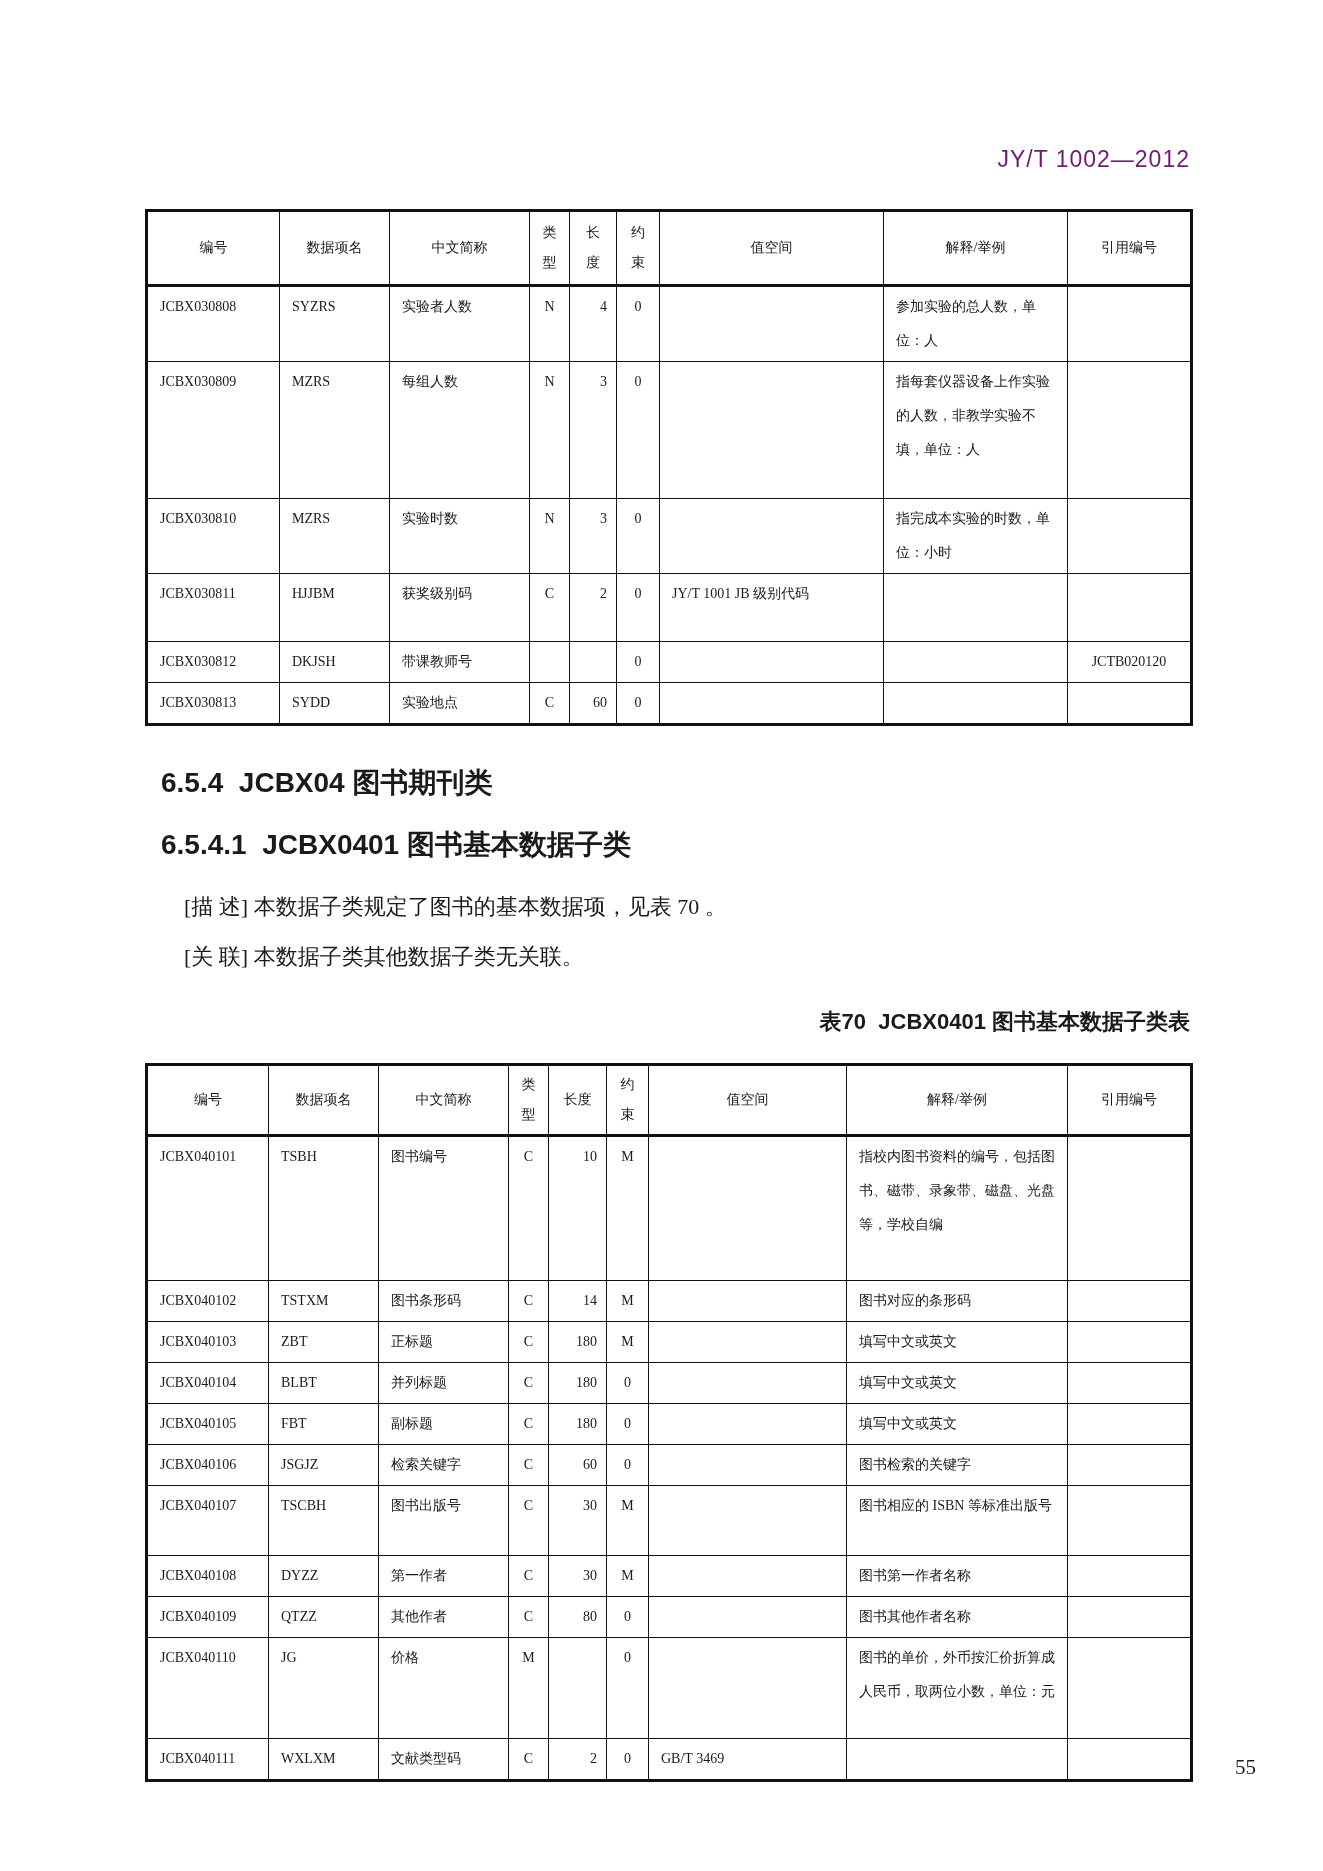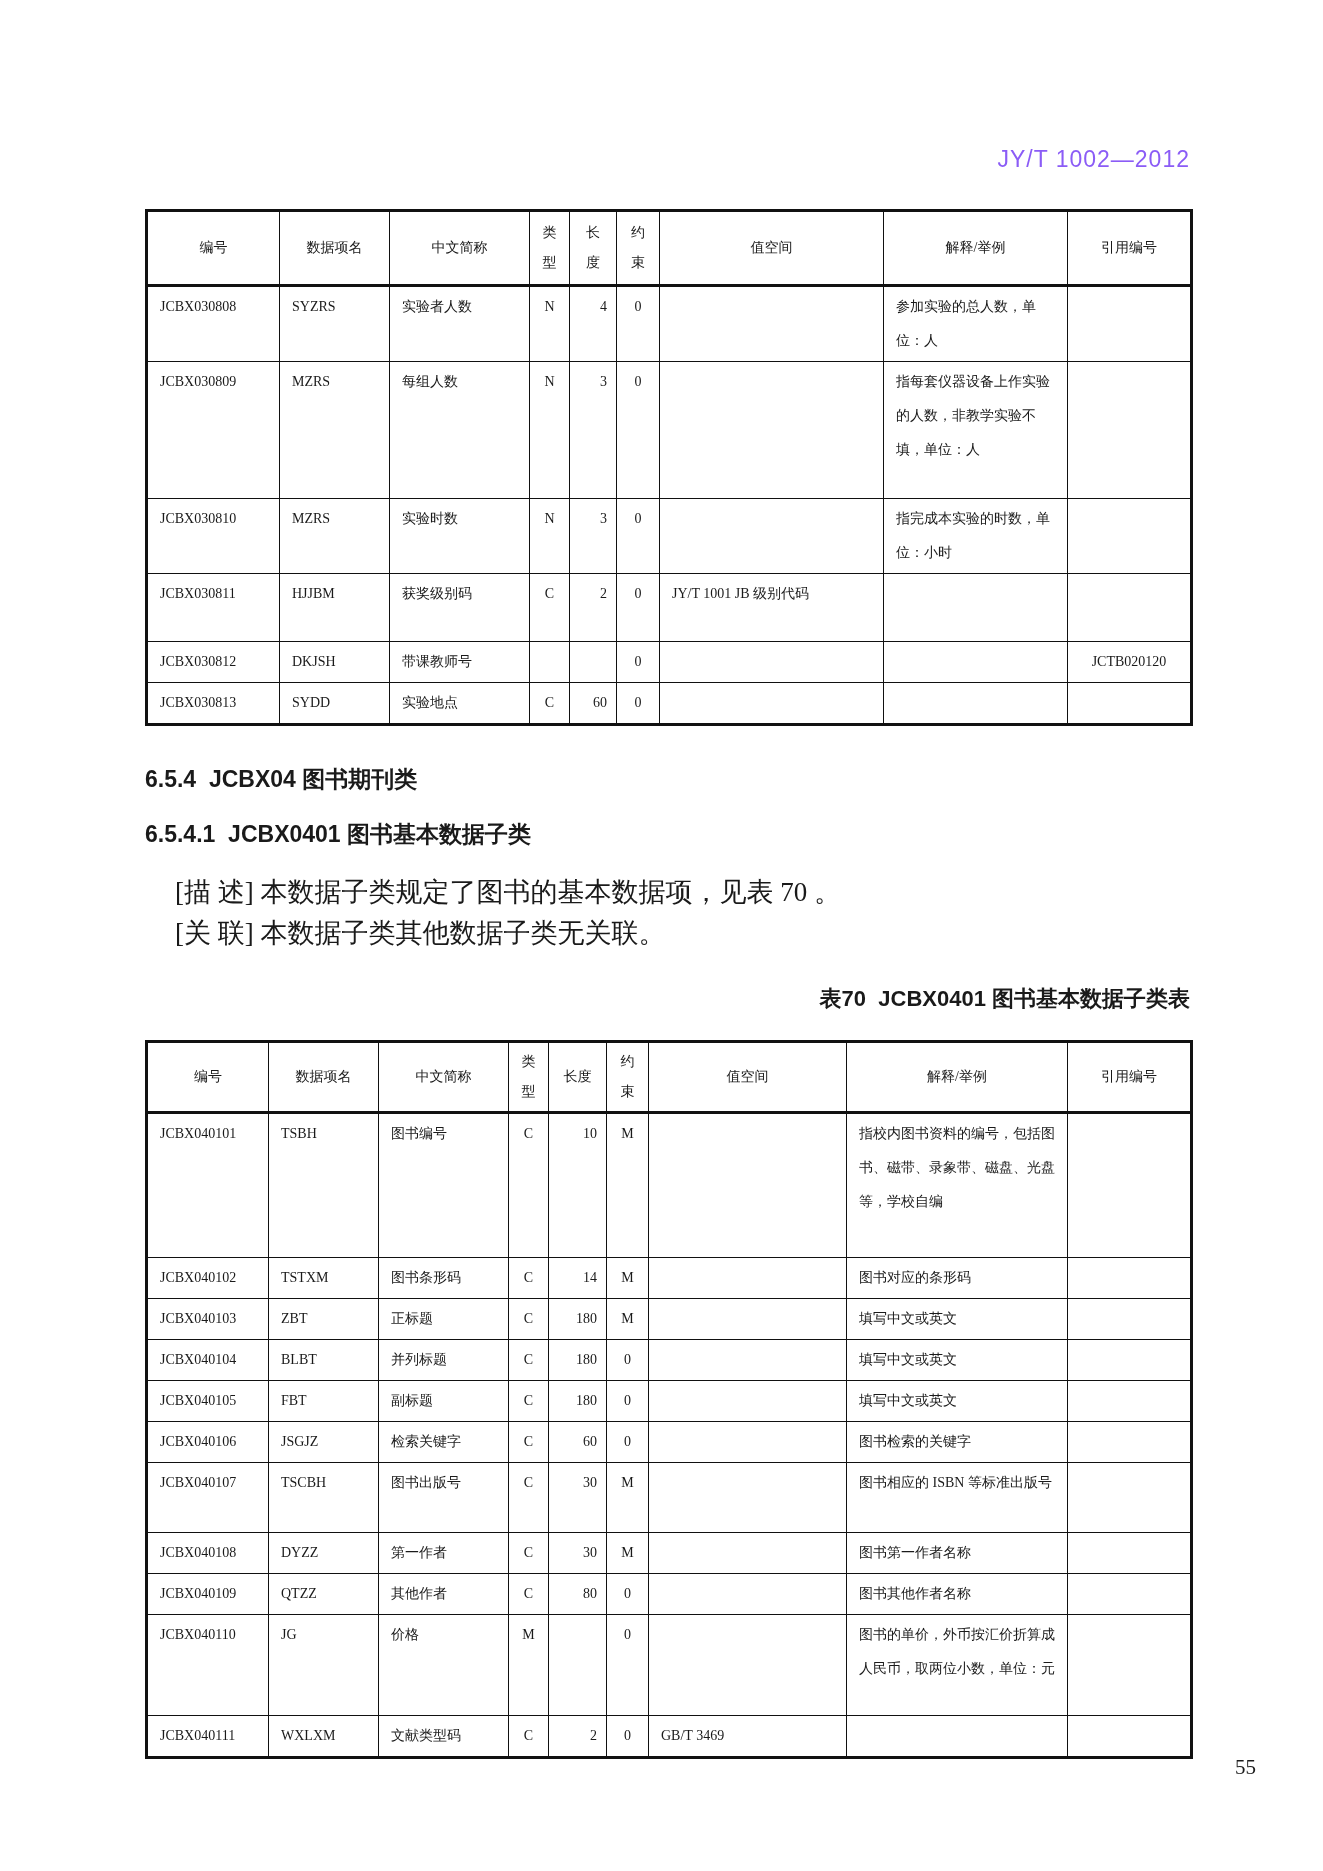--- a/index.html
+++ b/index.html
@@ -10,21 +10,21 @@
     font-family:"Liberation Serif","DejaVu Serif",serif;
     color:#1a1a1a;
   }
   .content{margin-left:145px;width:1045px;}
   .doc-code{
     padding-top:146px;
     text-align:right;
     font-family:"Liberation Sans","DejaVu Sans",sans-serif;
     font-size:23px;
     letter-spacing:1px;
-    color:#8b5cf6;
+    color:#701a75;
   }
   table.dtable{
     table-layout:fixed;
     width:1045px;
     border-collapse:collapse;
     border:3px solid #111;
     font-size:14px;
   }
   table.dtable th, table.dtable td{
     border:1px solid #111;
@@ -44,29 +44,29 @@
     padding:3px 6px 3px 12px;
   }
   table.dtable tbody td.c{text-align:center;padding-left:2px;padding-right:2px;}
   table.dtable tbody td.r{text-align:right;padding-left:2px;padding-right:9px;}
   .pre{white-space:pre-line;}
   .keep-sp{white-space:pre-wrap;}
   .t1{margin-top:36px;}
   .h-sec{
     font-family:"Liberation Sans","DejaVu Sans",sans-serif;
     font-weight:bold;
-    font-size:23px;
-    margin:0;
+    font-size:28px;
+    margin:16px;
   }
   .h1x{margin-top:38px;}
   .h2x{margin-top:24px;}
   .para{
-    font-size:27px;
+    font-size:22px;
     line-height:33px;
-    margin:8px;
+    margin:17px;
     padding-left:22px;
   }
   .p1x{margin-top:26px;}
   .p2x{margin-top:0px;}
   .tbl-caption{
     font-family:"Liberation Sans","DejaVu Sans",sans-serif;
     font-weight:bold;
     font-size:22px;
     text-align:right;
     margin-top:34px;

